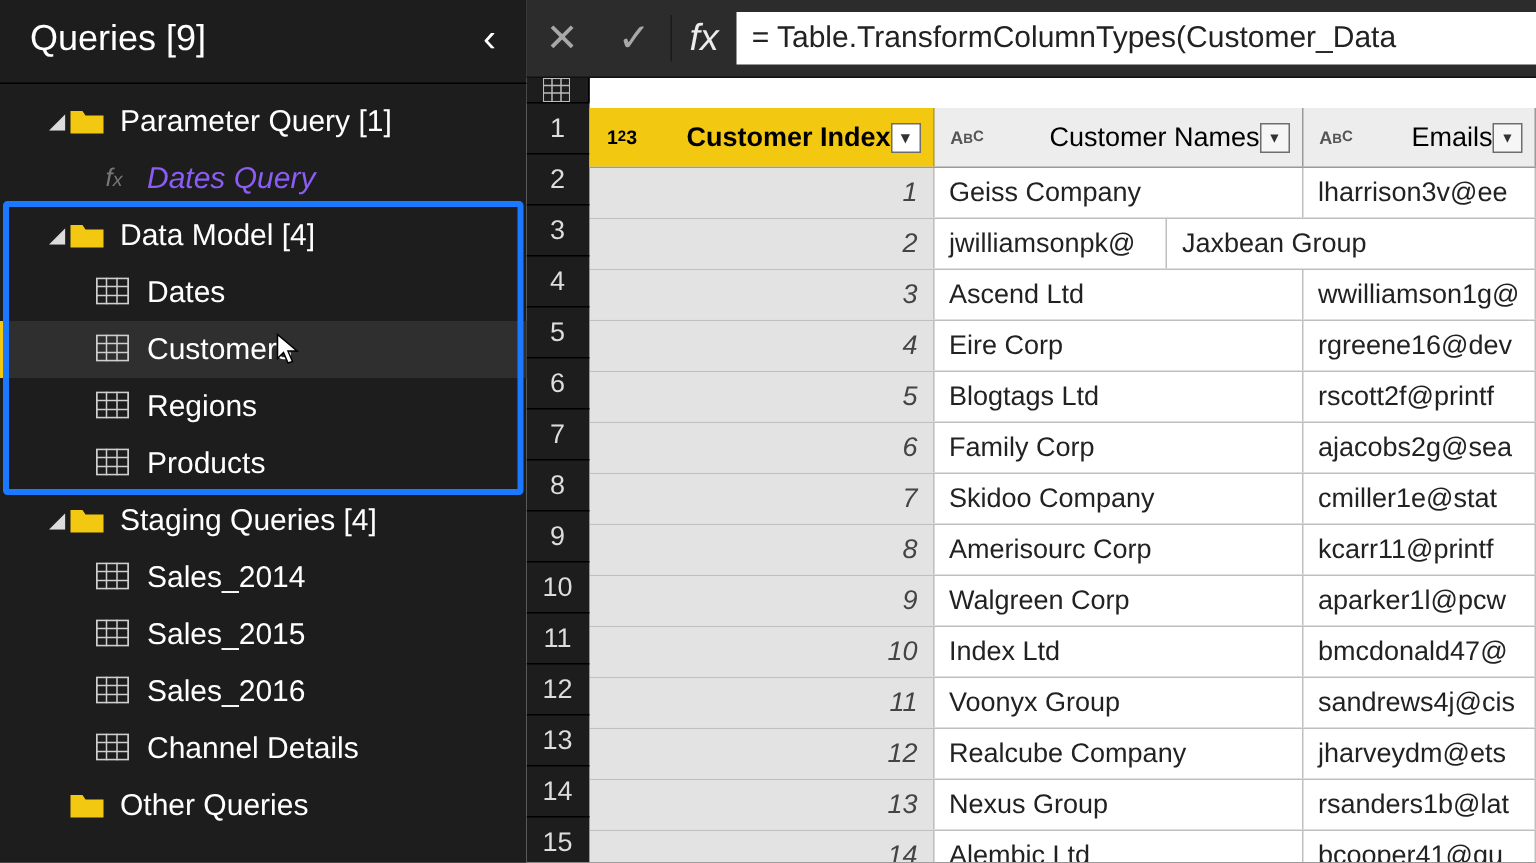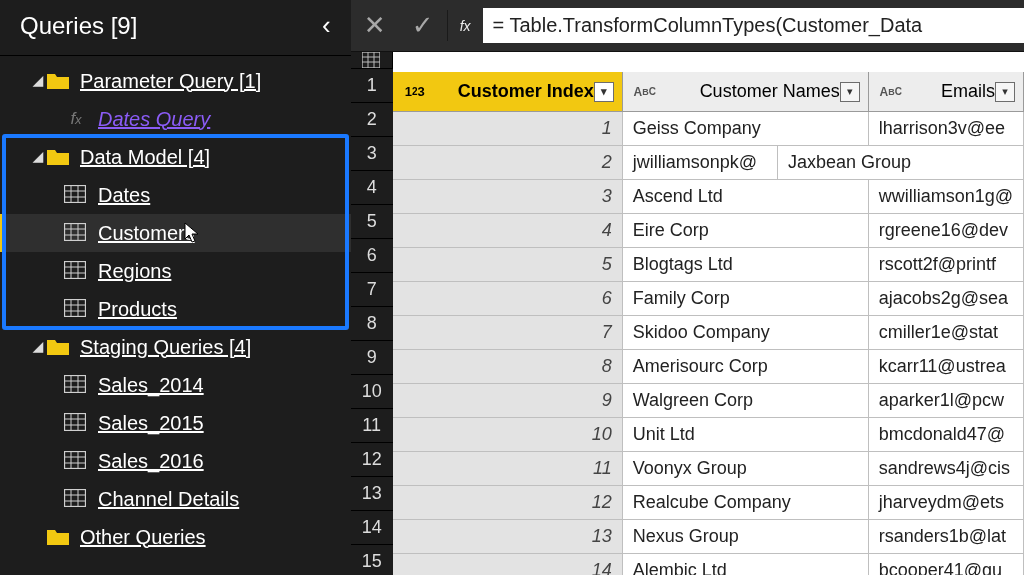--- a/index.html
+++ b/index.html
@@ -13,38 +13,38 @@
   .collapse-caret { font-size:26px; cursor:pointer; user-select:none; }
 
   .tree { padding:6px 0; }
   .group-row, .query-row { display:flex; align-items:center; height:38px; padding-left:6px; cursor:pointer; position:relative; }
   .indent1 { width:24px; } .indent2 { width:58px; }
   .tri { display:inline-block; width:16px; text-align:center; color:#dcdcdc; font-size:14px; transform:translateY(-1px);}
   .folder-icon { width:24px; height:20px; margin-right:10px; display:inline-block; }
   .folder-icon svg, .table-icon svg, .fx-mini svg, .col-type svg { display:block; }
   .table-icon { width:24px; height:20px; margin-right:10px; display:inline-block; }
   .fx-mini { width:24px; height:20px; margin-right:10px; display:inline-flex; align-items:center; justify-content:center; color:#777; font-style:italic; font-size:17px; }
-  .label { white-space:nowrap;text-decoration:underline; }
+  .label { white-space:nowrap; }
 
   .muted { color:#8b5cf6; font-style:italic; }
 
   .highlight-box { position:absolute; border:4px solid #1a79ff; pointer-events:none; border-radius:3px; }
 
   .active-row { background:#2f2f2f; }
   .active-bar { position:absolute; left:0; top:0; bottom:0; width:6px; background:#f2c811; }
 
   .cursor-pointer { position:absolute; width:16px; height:22px; pointer-events:none; }
 
   
   .main { flex:1; display:flex; flex-direction:column; background:#e9e9e9; }
 
   .formula-bar { height:52px; background:#2c2c2c; display:flex; align-items:center; border-bottom:1px solid #111; }
   .fb-btn { width:48px; height:100%; display:flex; align-items:center; justify-content:center; color:#ccc; font-size:26px; cursor:pointer; }
   .fb-sep { width:1px; height:60%; background:#1a1a1a; }
-  .fx-label { font-style:italic; font-size:14px; color:#ececec; padding:0 12px; }
+  .fx-label { font-style:italic; font-size:25px; color:#ececec; padding:0 12px; }
   .formula-input { flex:1; height:70%; background:#fff; border:none; font-size:20px; padding:4px 10px; color:#222; outline:none; font-family:"Segoe UI", Arial, sans-serif; }
 
   .grid-wrap { flex:1; display:flex; overflow:hidden; background:#fff; }
   .row-gutter { width:42px; background:#1d1d1d; color:#ddd; display:flex; flex-direction:column; }
   .gutter-head { height:40px; background:#1d1d1d; display:flex; align-items:center; justify-content:center; border-right:1px solid #000; }
   .gutter-cell { height:34px; display:flex; align-items:center; justify-content:center; font-size:18px; border-top:1px solid #000; }
 
   .grid { flex:1; display:flex; flex-direction:column; overflow:hidden; }
   .grid-head { display:flex; height:40px; background:#ededed; border-bottom:1px solid #9a9a9a;margin-top:20px; }
   .col { display:flex; align-items:center; height:100%; border-right:1px solid #9a9a9a; padding:0 8px; font-size:18px; position:relative; }
@@ -329,30 +329,30 @@
               <div class="gcell g-mail">ajacobs2g@sea</div>
             </div>
             <div class="grow">
               <div class="gcell g-idx sel-col-body">7</div>
               <div class="gcell g-name">Skidoo Company</div>
               <div class="gcell g-mail">cmiller1e@stat</div>
             </div>
             <div class="grow">
               <div class="gcell g-idx sel-col-body">8</div>
               <div class="gcell g-name">Amerisourc Corp</div>
-              <div class="gcell g-mail">kcarr11@ustrea</div>
+              <div class="gcell g-mail">kcarr11@printf</div>
             </div>
             <div class="grow">
               <div class="gcell g-idx sel-col-body">9</div>
               <div class="gcell g-name">Walgreen Corp</div>
               <div class="gcell g-mail">aparker1l@pcw</div>
             </div>
             <div class="grow">
               <div class="gcell g-idx sel-col-body">10</div>
-              <div class="gcell g-name">Unit Ltd</div>
+              <div class="gcell g-name">Index Ltd</div>
               <div class="gcell g-mail">bmcdonald47@</div>
             </div>
             <div class="grow">
               <div class="gcell g-idx sel-col-body">11</div>
               <div class="gcell g-name">Voonyx Group</div>
               <div class="gcell g-mail">sandrews4j@cis</div>
             </div>
             <div class="grow">
               <div class="gcell g-idx sel-col-body">12</div>
               <div class="gcell g-name">Realcube Company</div>

